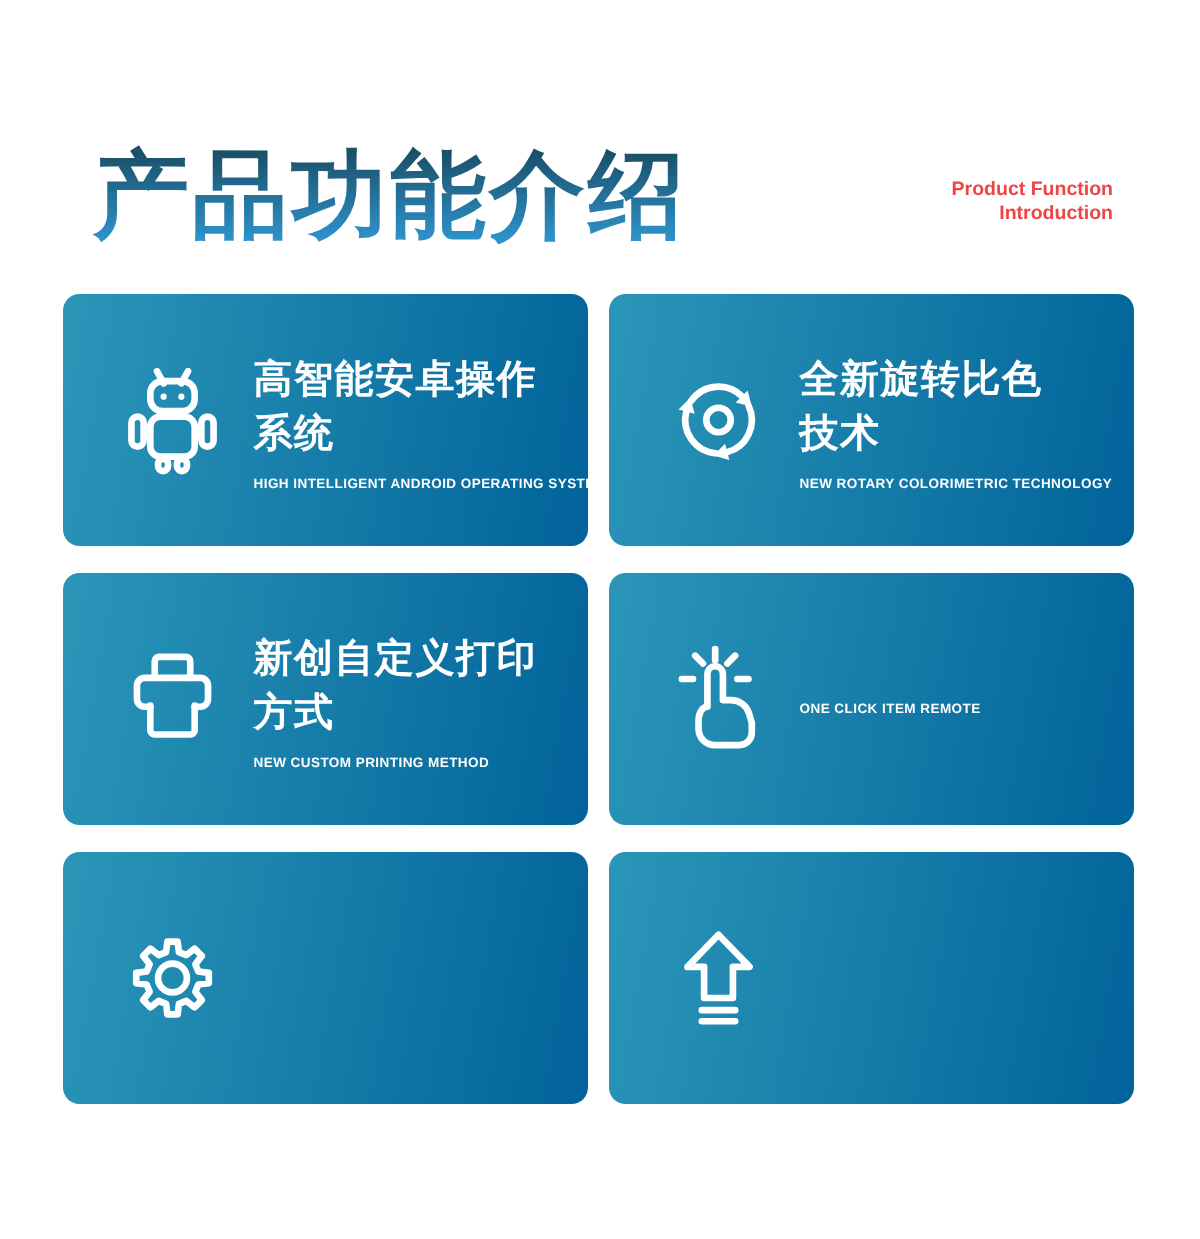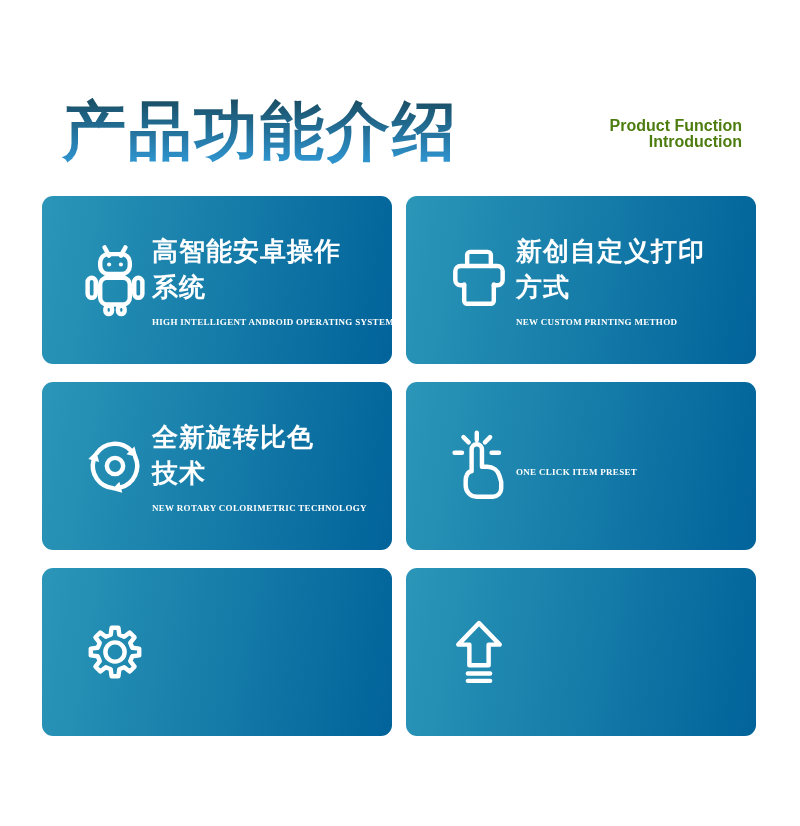--- a/index.html
+++ b/index.html
@@ -24,22 +24,22 @@
     letter-spacing:2px;
     line-height:1.1;
     background:linear-gradient(180deg,#1a5068 8%,#2e93cd 92%);
     -webkit-background-clip:text;
     background-clip:text;
     color:transparent;
     -webkit-text-fill-color:transparent;
     white-space:nowrap;
   }
   .page-subtitle-en {
-    color:#4d7c0f;
-    font-size:16px;
+    color:#ef4444;
+    font-size:13px;
     font-weight:700;
     line-height:16px;
     text-align:right;
     white-space:pre-line;
     margin-top:6px;
   }
 
   
   .grid {
     margin:30px 42px 0 42px;
@@ -55,21 +55,21 @@
     align-items:center;
     box-sizing:border-box;
     padding:0 12px 0 36px;
   }
   .icon-wrap {
     width:74px; height:86px;
     flex:0 0 74px;
     display:flex; align-items:center; justify-content:center;
   }
   .icon-wrap svg { width:74px; height:86px; display:block; }
-  .card-text { min-width:0;font-family:Liberation Serif, serif; }
+  .card-text { margin-left:17px; min-width:0; }
   .card-title {
     margin:0;
     color:#ffffff;
     font-size:26px;
     font-weight:700;
     line-height:36px;
     letter-spacing:1px;
     white-space:pre-line;
   }
   .card-subtitle {
@@ -114,35 +114,20 @@
       <div class="card-text">
         <h2 class="card-title">高智能安卓操作
 系统</h2>
         <div class="card-subtitle">HIGH INTELLIGENT ANDROID OPERATING SYSTEM</div>
       </div>
     </section>
 
     <section class="card">
       <div class="icon-wrap">
         <svg viewBox="0 0 100 100">
-          <path class="ic" d="M34,31 V16 a4,4 0 0 1 4,-4 h24 a4,4 0 0 1 4,4 v15"></path>
-          <path class="ic" d="M30,57 h-5 a7,7 0 0 1 -7,-7 V38 a7,7 0 0 1 7,-7 h50 a7,7 0 0 1 7,7 v12 a7,7 0 0 1 -7,7 h-5"></path>
-          <path class="ic" d="M30,56 v22 a4,4 0 0 0 4,4 h32 a4,4 0 0 0 4,-4 V56"></path>
-        </svg>
-      </div>
-      <div class="card-text">
-        <h2 class="card-title">新创自定义打印
-方式</h2>
-        <div class="card-subtitle">NEW CUSTOM PRINTING METHOD</div>
-      </div>
-    </section>
-
-    <section class="card">
-      <div class="icon-wrap">
-        <svg viewBox="0 0 100 100">
           <circle class="ic" cx="50" cy="50" r="11" stroke-width="7"></circle>
           <g>
             <path class="ic" stroke-width="7" d="M25.4,32.8 A30,30 0 0 1 71.2,28.8"></path>
             <polygon class="ic-fill" points="80,38 76.3,23.5 65.5,34.2"></polygon>
           </g>
           <g transform="rotate(120 50 50)">
             <path class="ic" stroke-width="7" d="M25.4,32.8 A30,30 0 0 1 71.2,28.8"></path>
             <polygon class="ic-fill" points="80,38 76.3,23.5 65.5,34.2"></polygon>
           </g>
           <g transform="rotate(240 50 50)">
@@ -154,26 +139,41 @@
       <div class="card-text">
         <h2 class="card-title">全新旋转比色
 技术</h2>
         <div class="card-subtitle">NEW ROTARY COLORIMETRIC TECHNOLOGY</div>
       </div>
     </section>
 
     <section class="card">
       <div class="icon-wrap">
         <svg viewBox="0 0 100 100">
+          <path class="ic" d="M34,31 V16 a4,4 0 0 1 4,-4 h24 a4,4 0 0 1 4,4 v15"></path>
+          <path class="ic" d="M30,57 h-5 a7,7 0 0 1 -7,-7 V38 a7,7 0 0 1 7,-7 h50 a7,7 0 0 1 7,7 v12 a7,7 0 0 1 -7,7 h-5"></path>
+          <path class="ic" d="M30,56 v22 a4,4 0 0 0 4,4 h32 a4,4 0 0 0 4,-4 V56"></path>
+        </svg>
+      </div>
+      <div class="card-text">
+        <h2 class="card-title">新创自定义打印
+方式</h2>
+        <div class="card-subtitle">NEW CUSTOM PRINTING METHOD</div>
+      </div>
+    </section>
+
+    <section class="card">
+      <div class="icon-wrap">
+        <svg viewBox="0 0 100 100">
           <path class="ic" stroke-width="5.5" d="M47,5 V15 M29,11 L36,18 M65,11 L58,18 M17,32 H27 M77,32 H67"></path>
           <path class="ic" d="M40,57 V28 c0,-4.2 3,-7.5 7,-7.5 s7,3.3 7,7.5 v23 h7 c8,0 14.5,5 16.5,12 l2.5,8.5 v9 c0,6 -5,11 -11,11 H47 c-8.5,0 -15,-6.5 -15,-15 V70 c0,-7 3,-13 8,-13 z"></path>
         </svg>
       </div>
       <div class="card-text">
-        <div class="card-subtitle">ONE CLICK ITEM PRESET</div>
+        <div class="card-subtitle">ONE CLICK ITEM REMOTE</div>
       </div>
     </section>
 
     <section class="card">
       <div class="icon-wrap">
         <svg viewBox="0 0 100 100">
           <path class="ic" d="M73.3,44.2 L82.7,45.4 L82.7,54.6 L73.3,55.8 L70.6,62.4 L76.4,69.9 L69.9,76.4 L62.4,70.6 L55.8,73.3 L54.6,82.7 L45.4,82.7 L44.2,73.3 L37.6,70.6 L30.1,76.4 L23.6,69.9 L29.4,62.4 L26.7,55.8 L17.3,54.6 L17.3,45.4 L26.7,44.2 L29.4,37.6 L23.6,30.1 L30.1,23.6 L37.6,29.4 L44.2,26.7 L45.4,17.3 L54.6,17.3 L55.8,26.7 L62.4,29.4 L69.9,23.6 L76.4,30.1 L70.6,37.6 Z"></path>
           <circle class="ic" cx="50" cy="50" r="13"></circle>
         </svg>
       </div>

